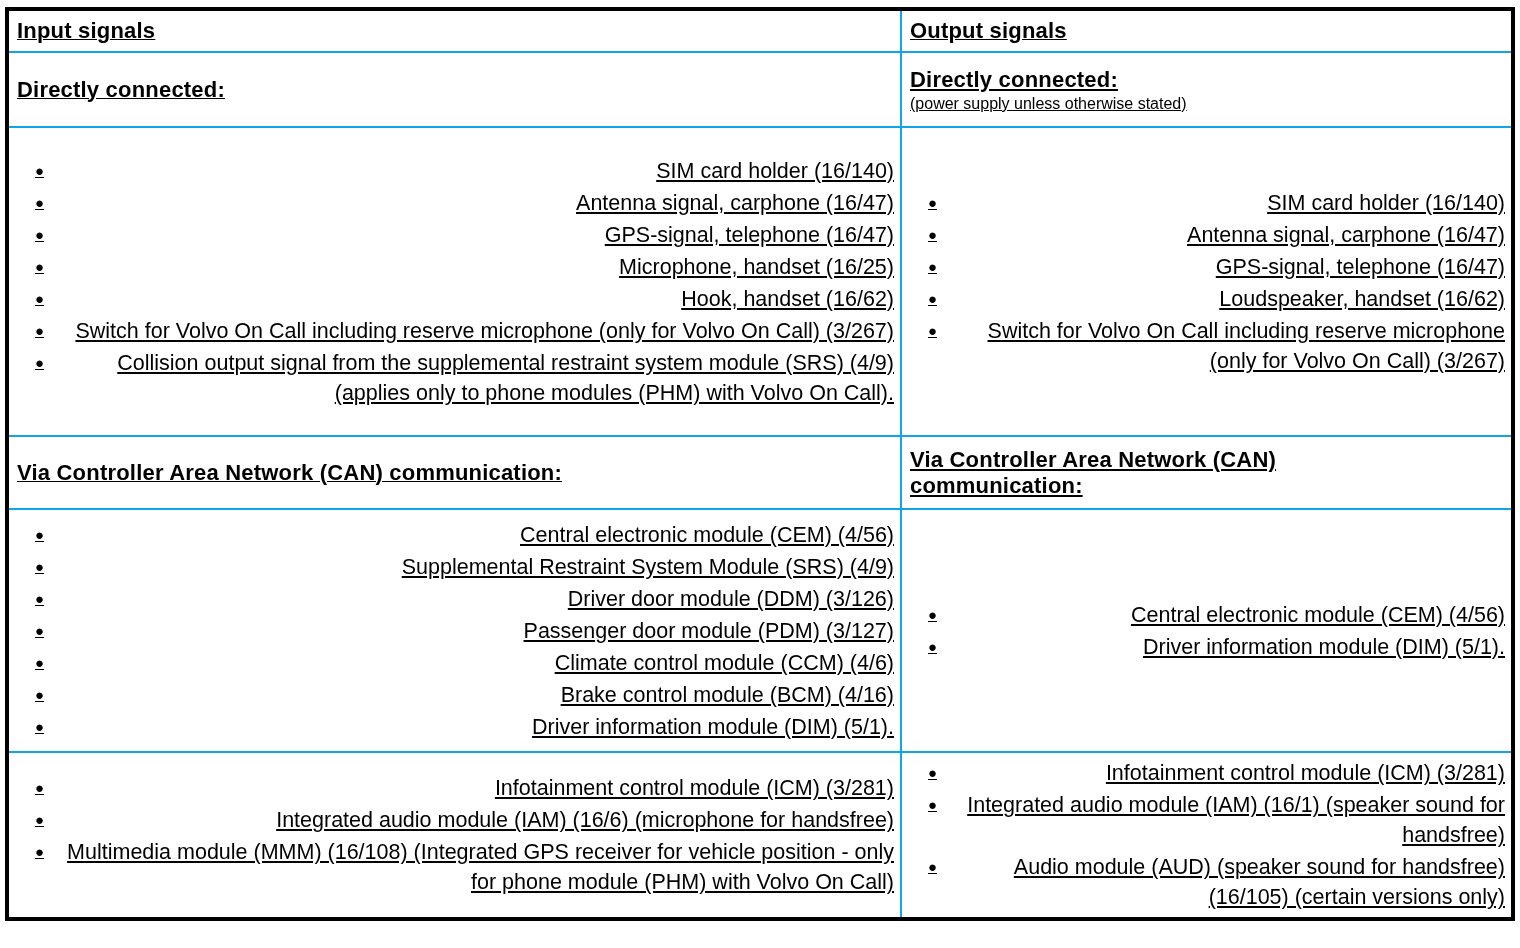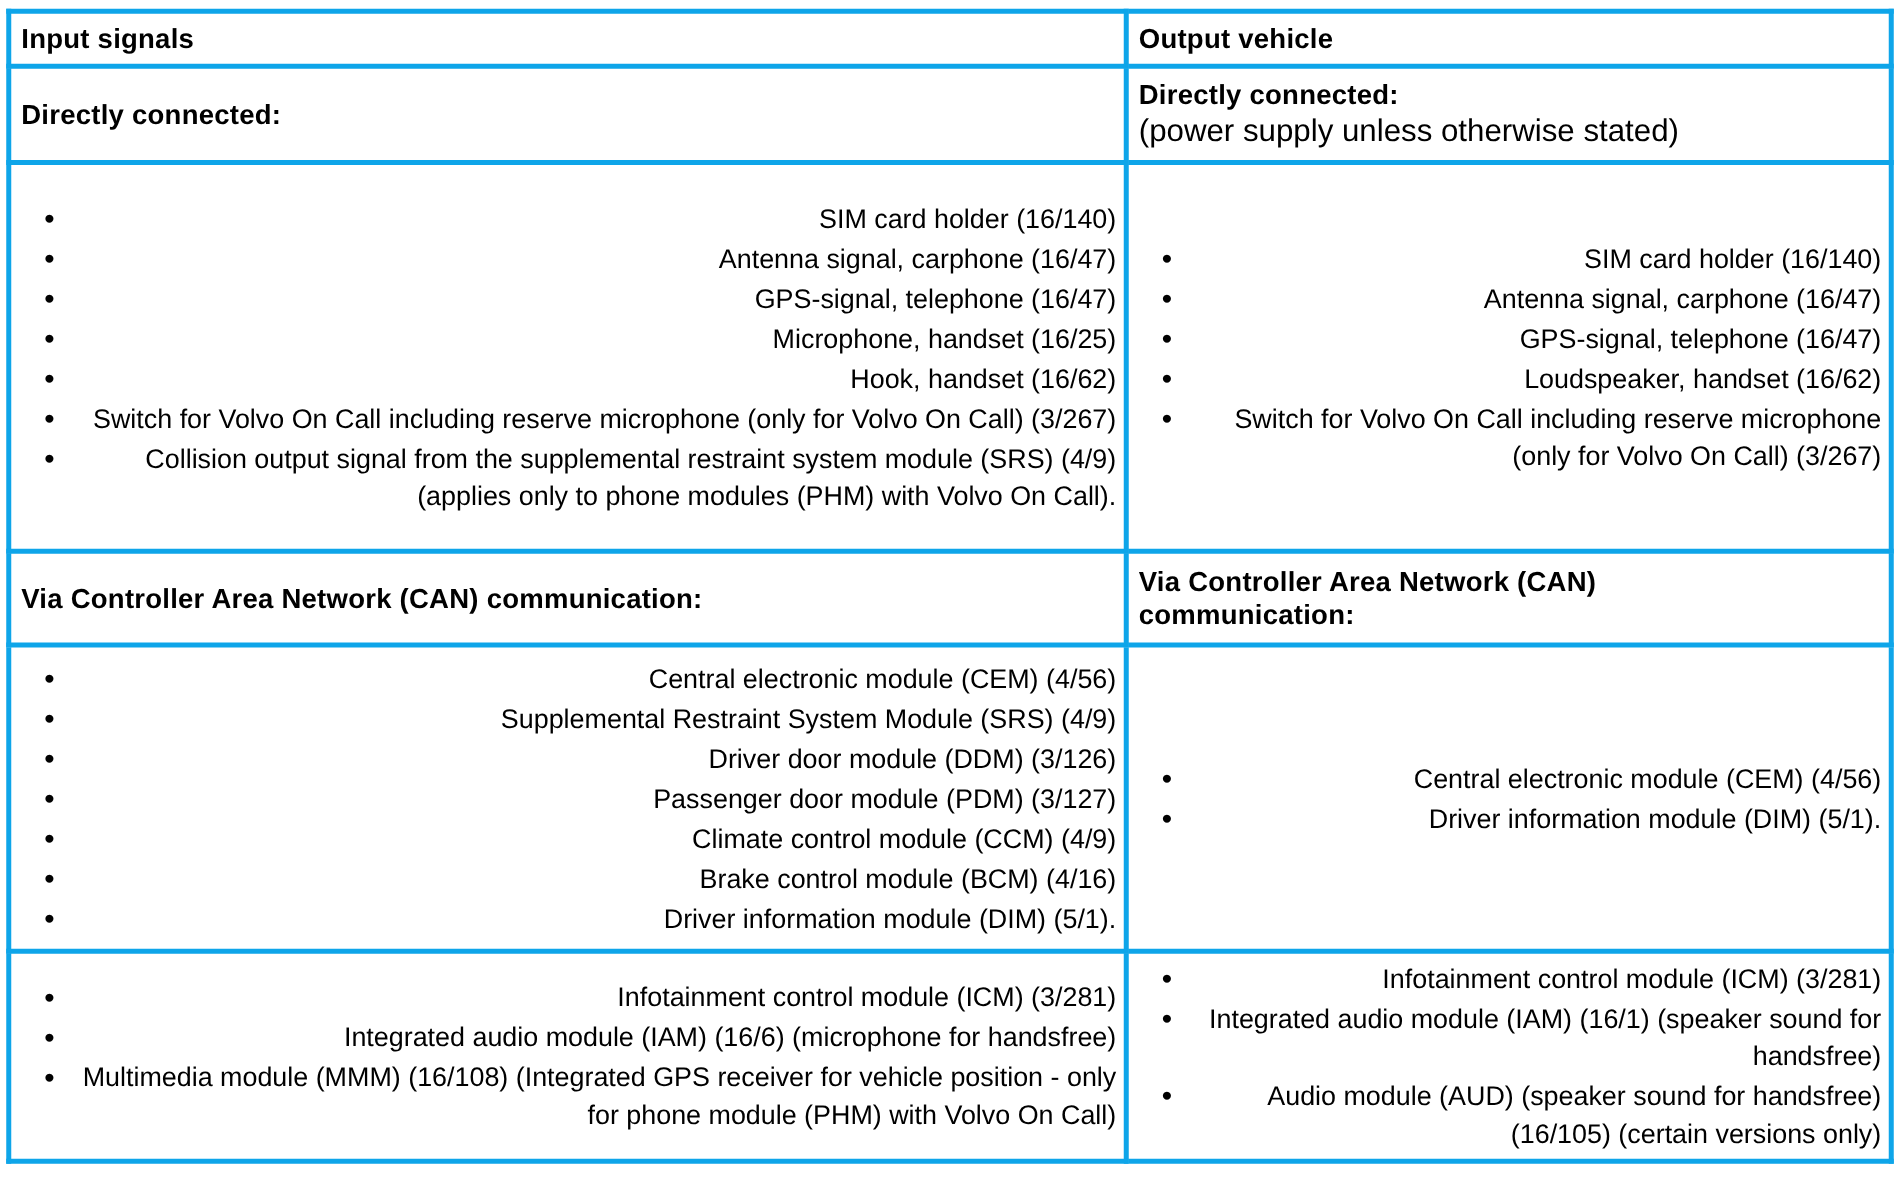--- a/index.html
+++ b/index.html
@@ -19,40 +19,41 @@
   }
   table.signals {
     border-collapse: collapse;
     table-layout: fixed;
     width: 100%;
     border: 4px solid #000;
   }
   col.c-left  { width: 894px; }
   col.c-right { width: auto; }
   td {
-    border: 4px solid #0ea5e9;
+    border: 2px solid #0ea5e9;
     vertical-align: middle;
     padding: 2px 6px 2px 8px;
     overflow: hidden;
+    text-decoration: underline;
   }
   tr.r1 td { height: 36px; }
   tr.r2 td { height: 69px; }
   tr.r3 td { height: 303px; }
   tr.r4 td { height: 67px; }
   tr.r5 td { height: 237px; }
   tr.r6 td { height: 40px; }
   tr.r7 td { height: 160px; }
 
   .hdr {
     font-size: 22px;
     font-weight: bold;
     letter-spacing: 0.2px;
   }
   .sub {
-    font-size: 25px;
+    font-size: 16px;
     font-weight: normal;
     margin-top: 2px;
   }
   .narrow { display: block; max-width: 470px; }
 
   ul.list {
     list-style: none;
     margin: 0;
     padding: 0 0 0 18px;
   }
@@ -82,21 +83,21 @@
         <col class="c-left">
         <col class="c-right">
       </colgroup>
 
     <tbody>
         <tr class="r1">
       <td>
         <span class="hdr">Input signals</span>
       </td>
       <td>
-        <span class="hdr">Output vehicle</span>
+        <span class="hdr">Output signals</span>
       </td>
     </tr>
 
     <tr class="r2">
       <td>
         <span class="hdr">Directly connected:</span>
       </td>
       <td>
         <div class="hdr">Directly connected:</div>
         <div class="sub">(power supply unless otherwise stated)</div>
@@ -202,21 +203,21 @@
               <span class="txt">Driver door module (DDM) (3/126)</span>
             </li>
 
             <li class="item">
               <span class="bullet">●</span>
               <span class="txt">Passenger door module (PDM) (3/127)</span>
             </li>
 
             <li class="item">
               <span class="bullet">●</span>
-              <span class="txt">Climate control module (CCM) (4/9)</span>
+              <span class="txt">Climate control module (CCM) (4/6)</span>
             </li>
 
             <li class="item">
               <span class="bullet">●</span>
               <span class="txt">Brake control module (BCM) (4/16)</span>
             </li>
 
             <li class="item">
               <span class="bullet">●</span>
               <span class="txt">Driver information module (DIM) (5/1).</span>

